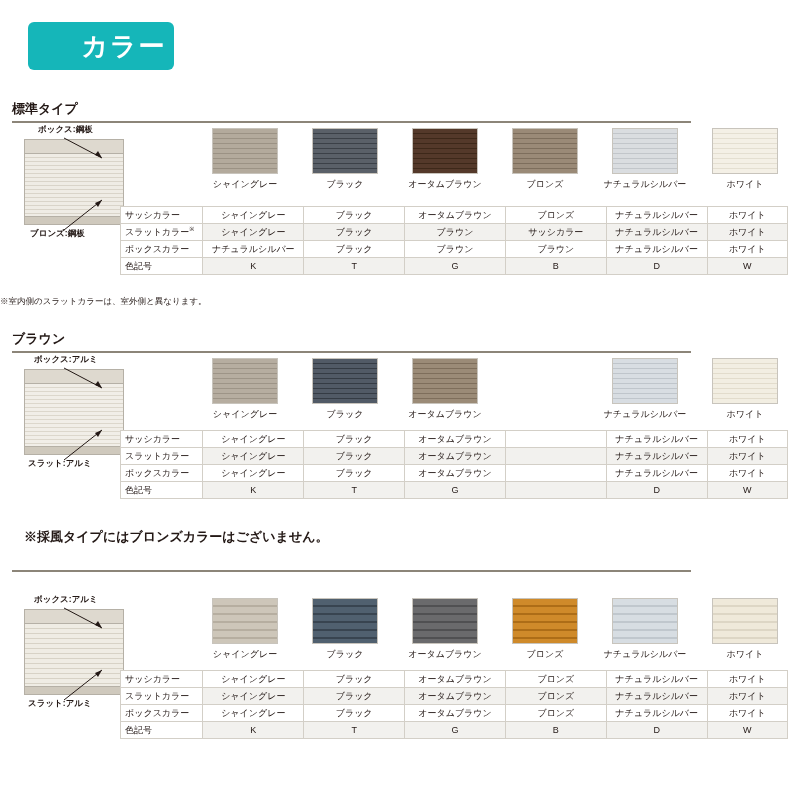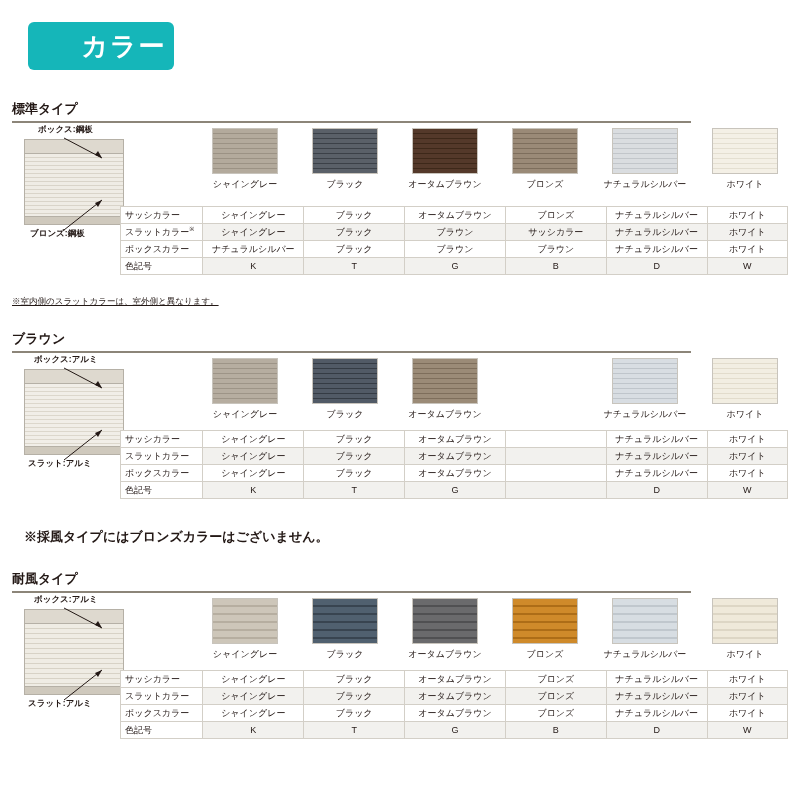--- a/index.html
+++ b/index.html
@@ -202,21 +202,21 @@
     <td>K</td>
     <td>T</td>
     <td>G</td>
     <td>B</td>
     <td>D</td>
     <td>W</td>
   </tr>
 </tbody>
   </table>
 
-<div class="note" style="left:12px;top:296px;text-decoration:underline;">※室内側のスラットカラーは、室外側と異なります。</div>
+<div class="note" style="left:0;top:296px;">※室内側のスラットカラーは、室外側と異なります。</div>
 
 <div class="section" style="top:330px;">
   <div class="sec-title">ブラウン</div>
   <div class="sec-rule"></div>
 </div>
 
 <div class="illus" style="top:354px;">
   <div class="lbl" style="margin-left:10px;">ボックス:アルミ</div>
   <div class="shutter-box" style="margin-top:3px;width:100px;">
     <div class="shutter-head"></div>
@@ -303,21 +303,20 @@
     <td></td>
     <td>D</td>
     <td>W</td>
   </tr>
 </tbody>
   </table>
 
 <div class="note-strong" style="left:24px;top:528px;">※採風タイプにはブロンズカラーはございません。</div>
 
 <div class="section" style="top:570px;">
-  <div class="sec-title">耐風タイプ</div>
   <div class="sec-rule"></div>
 </div>
 
 <div class="illus" style="top:594px;">
   <div class="lbl" style="margin-left:10px;">ボックス:アルミ</div>
   <div class="shutter-box" style="margin-top:3px;width:100px;">
     <div class="shutter-head"></div>
     <div class="shutter-slats" style="background:repeating-linear-gradient(to bottom,#efece4 0 4px,#d7d2c6 4px 5px);"></div>
     <div class="shutter-foot"></div>
   </div>

